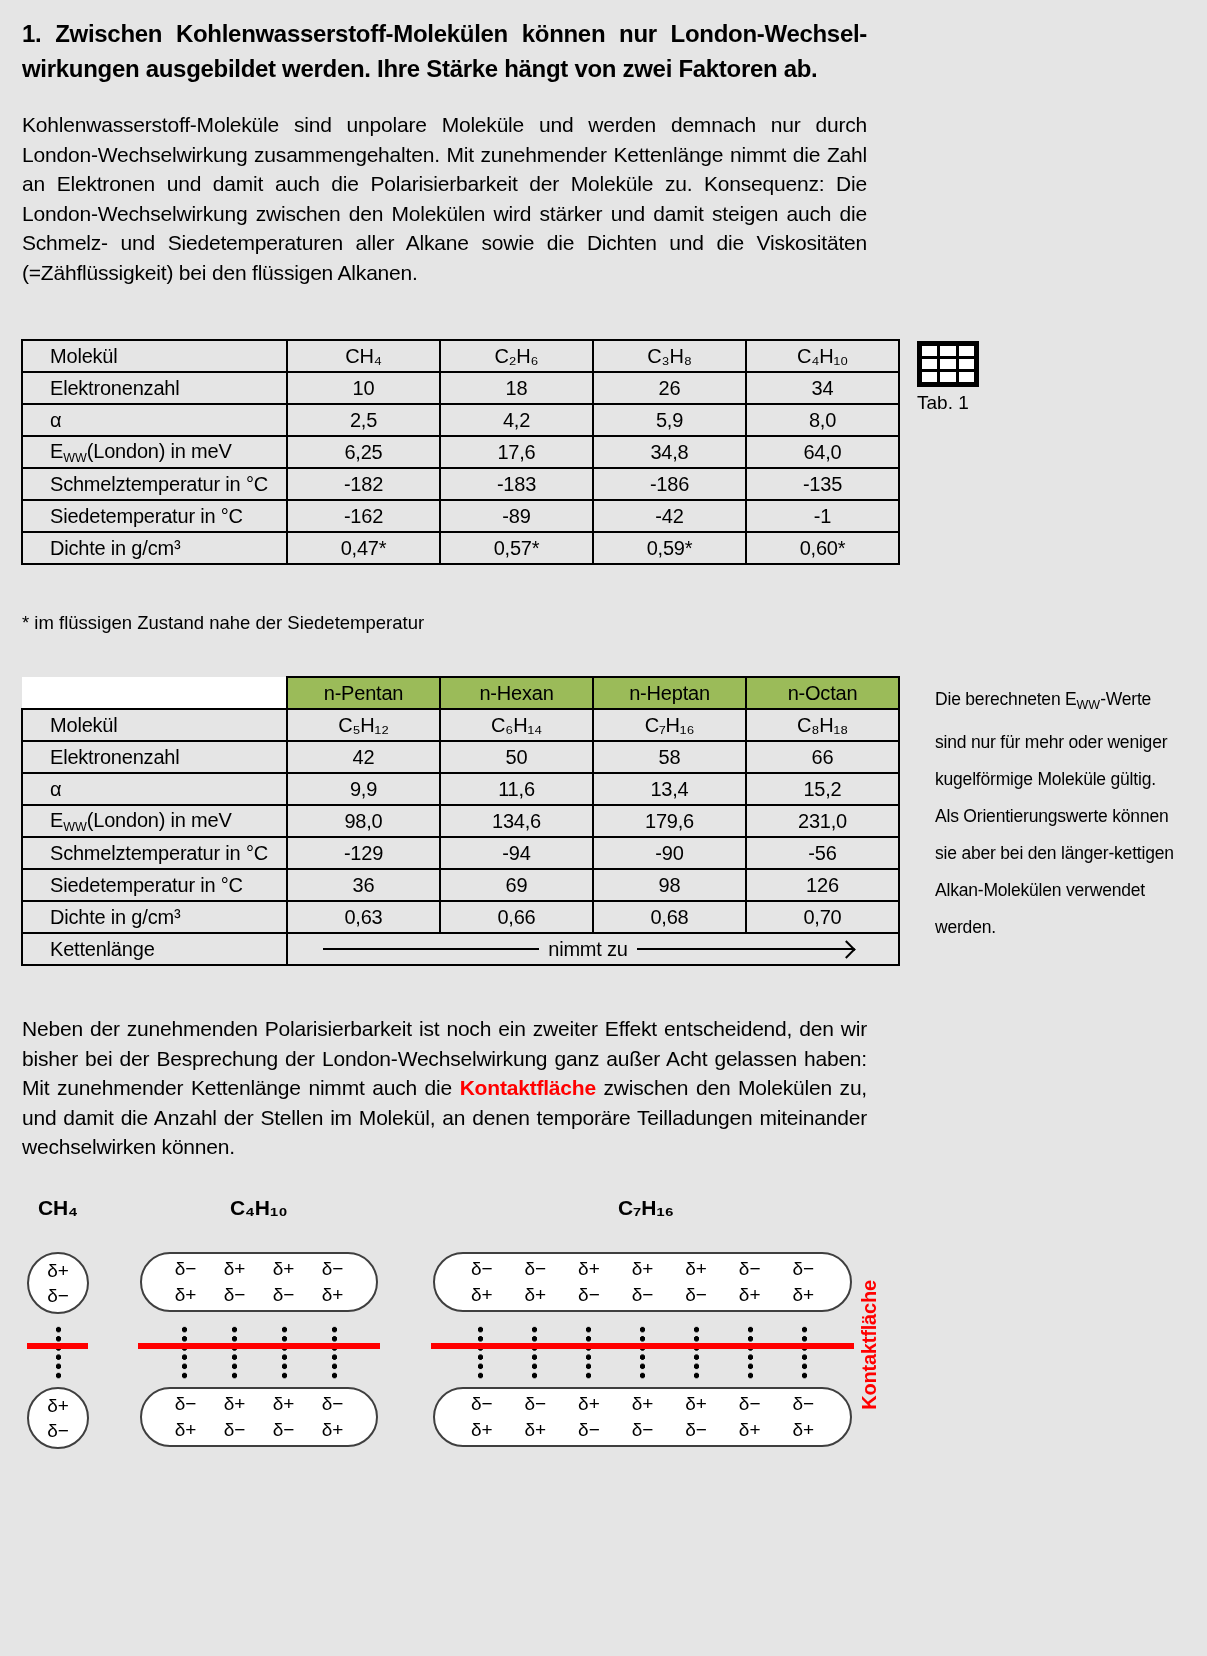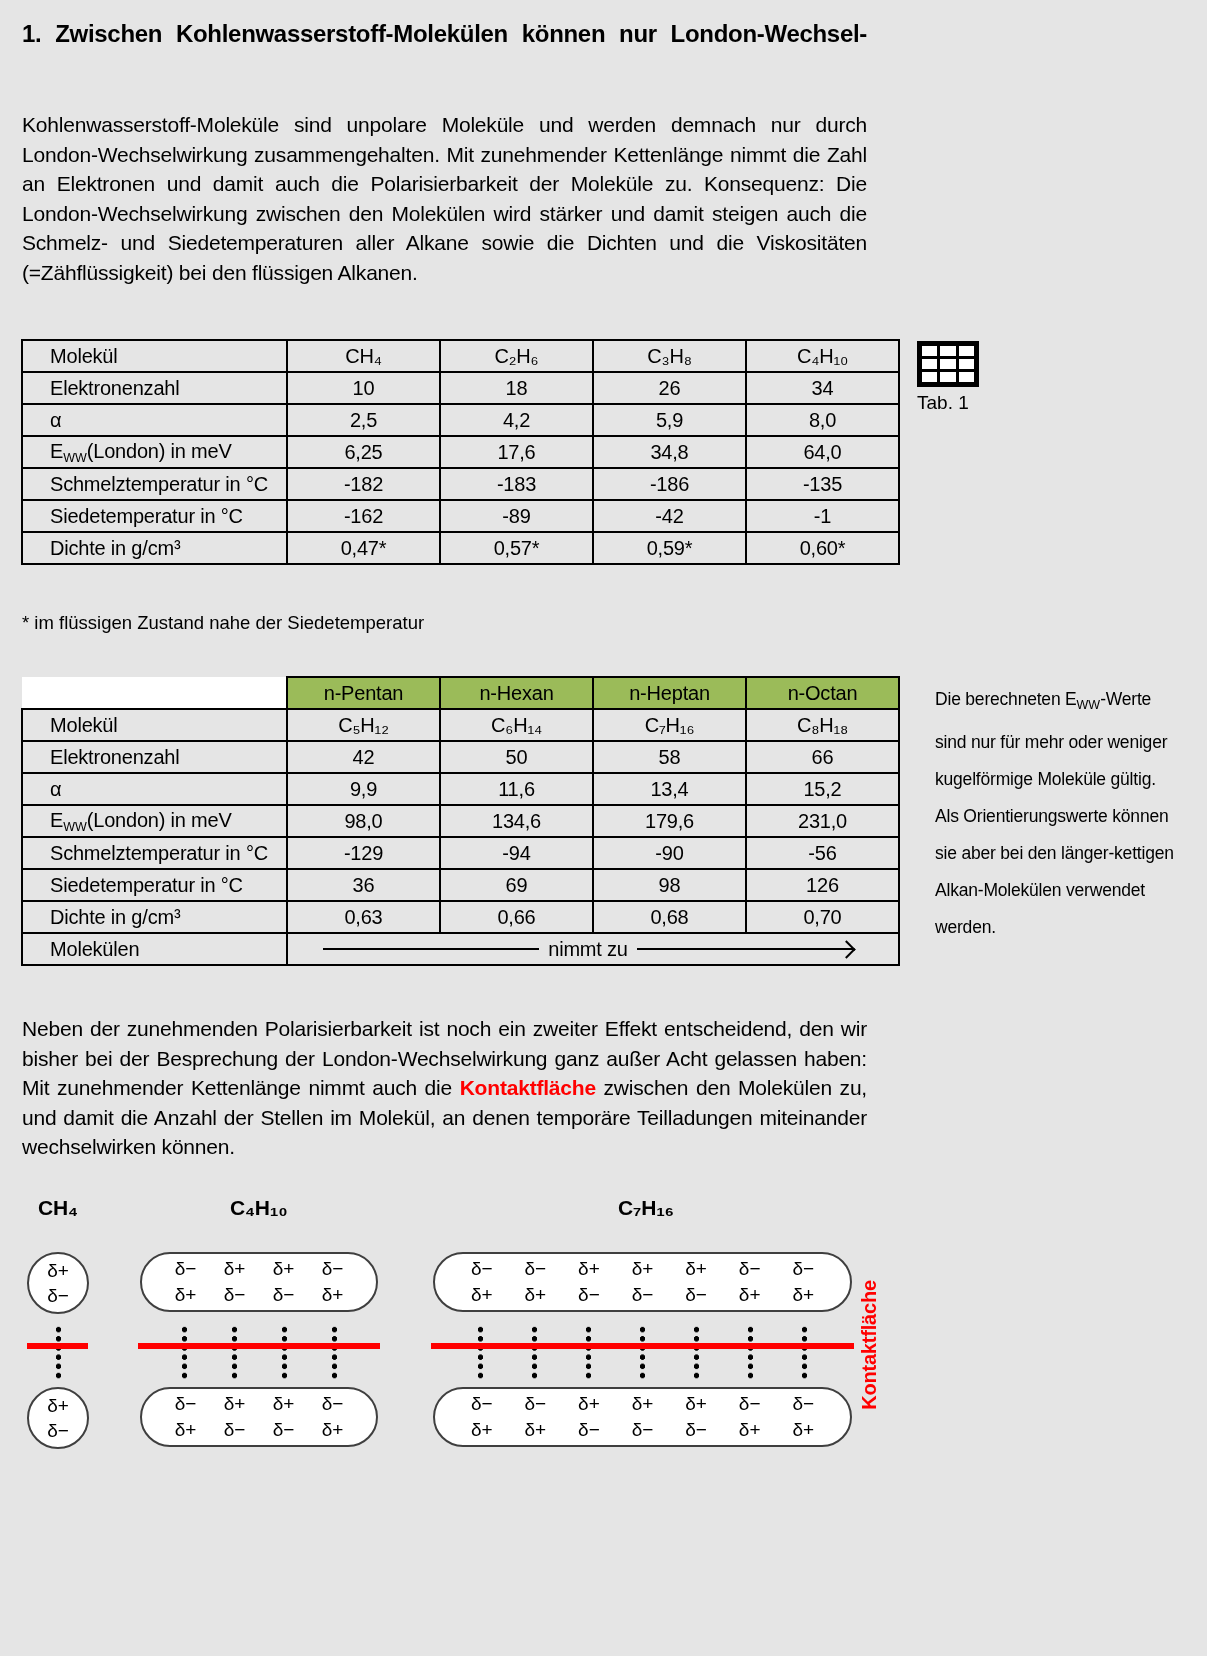--- a/index.html
+++ b/index.html
@@ -77,20 +77,21 @@
           font-weight:bold;font-size:21px;line-height:37px;text-align:justify;
           letter-spacing:-0.3px;}
 </style>
 </head>
 <body>
 
 <div id="page">
 
   <div class="title">
     <div class="l1">1. Zwischen Kohlenwasserstoff-Molekülen können nur London-Wechsel-</div>
+    <div class="l2">wirkungen ausgebildet werden. Ihre Stärke hängt von zwei Faktoren ab.</div>
   </div>
 
   <div class="para" id="para1">Kohlenwasserstoff-Moleküle sind unpolare Moleküle und werden demnach nur durch London-Wechselwirkung zusammengehalten. Mit zunehmender Kettenlänge nimmt die Zahl an Elektronen und damit auch die Polarisierbarkeit der Moleküle zu. Konsequenz: Die London-Wechselwirkung zwischen den Molekülen wird stärker und damit steigen auch die Schmelz- und Siedetemperaturen aller Alkane sowie die Dichten und die Viskositäten (=Zähflüssigkeit) bei den flüssigen Alkanen.</div>
 
   <table class="alk" id="table1">
     <colgroup>
         <col class="c-label">
         <col class="c-data">
         <col class="c-data">
         <col class="c-data">
@@ -223,21 +224,21 @@
       <td>126</td>
     </tr>
     <tr>
       <td class="lbl">Dichte in g/cm³</td>
       <td>0,63</td>
       <td>0,66</td>
       <td>0,68</td>
       <td>0,70</td>
     </tr>
     <tr>
-      <td class="lbl visko">Molekülen</td>
+      <td class="lbl visko">Kettenlänge</td>
       <td colspan="4" class="visko">
         <div class="arrowcell">
           <div class="line"></div>
           <div class="txt">nimmt zu</div>
           <div class="line"></div>
           <div class="head"></div>
         </div>
       </td>
     </tr>
   </tbody>

